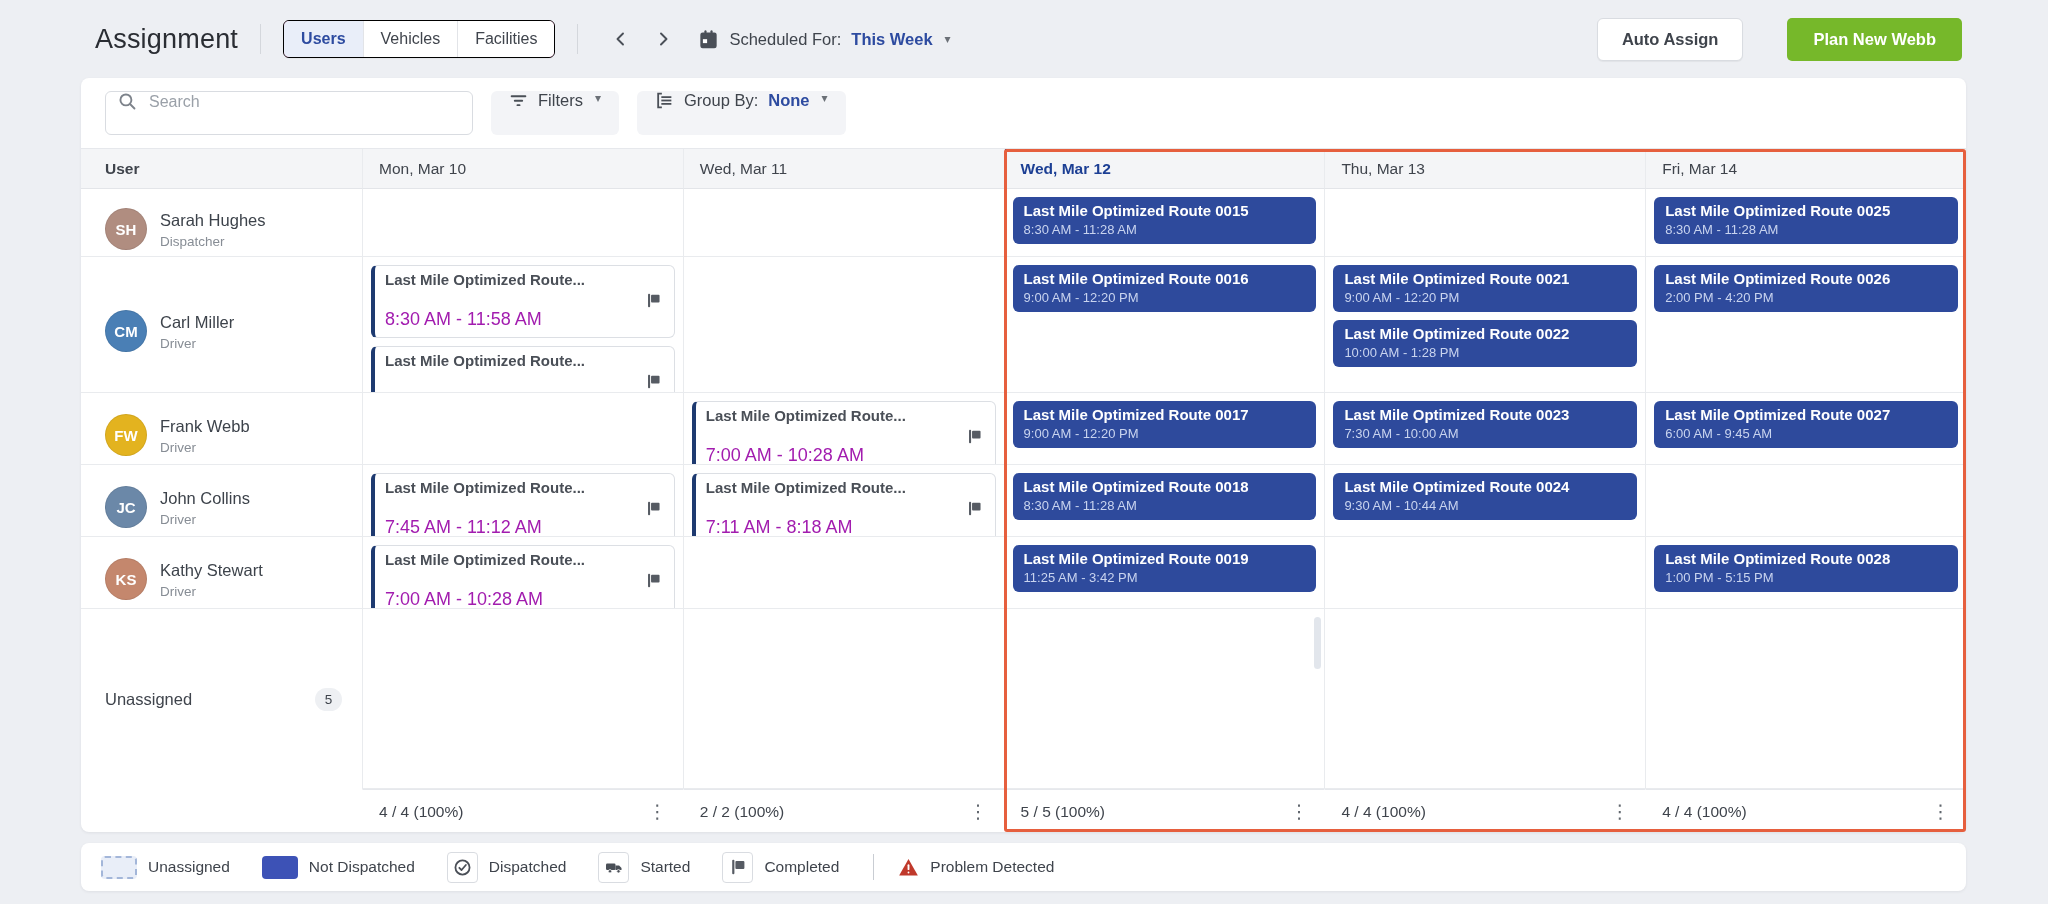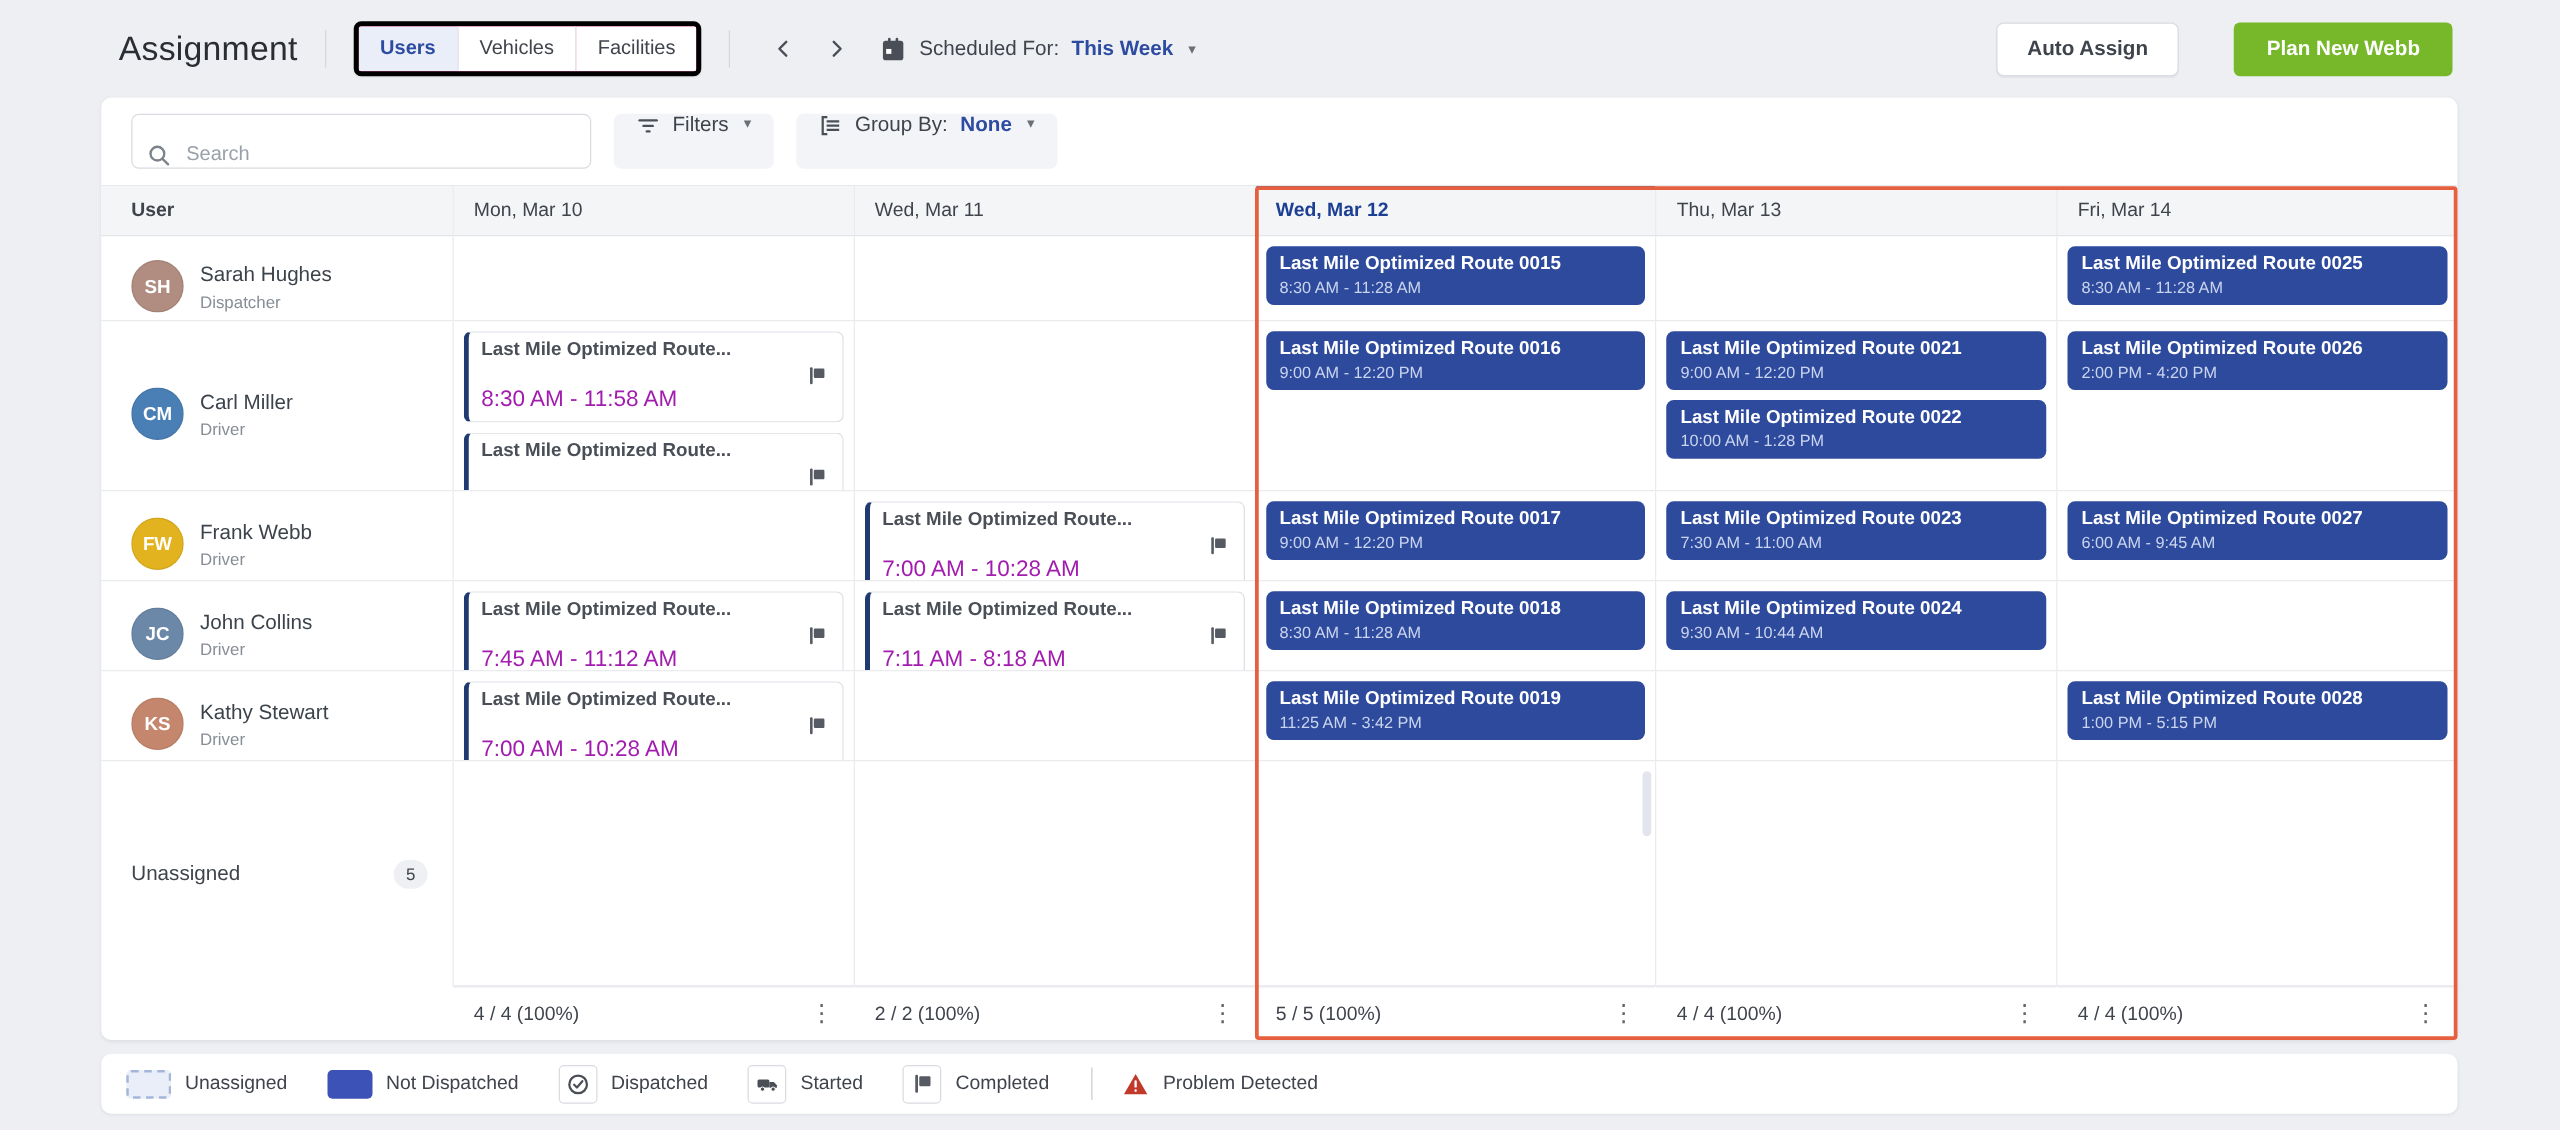--- a/index.html
+++ b/index.html
@@ -6,37 +6,37 @@
   html,body { margin:0; padding:0; }
   body {
     width:2048px; height:904px; position:relative; overflow:hidden;
     background:#edeff3; color:#3f444c;
     font-family:"Liberation Sans", sans-serif;
   }
   
   .topbar { position:absolute; left:95px; right:86px; top:0; height:78px; display:flex; align-items:center; }
   .page-title { font-size:27px; font-weight:500; color:#2a2d33; letter-spacing:.2px; }
   .vdiv { width:1px; height:30px; background:#d4d7dc; margin:0 22px; }
-  .tabs { display:flex; border:4px solid #000000; border-radius:6px; overflow:hidden; background:#ec4899; box-shadow:0 1px 1px rgba(0,0,0,.04);justify-content:flex-end; }
+  .tabs { display:flex; border:1px solid #000000; border-radius:6px; overflow:hidden; background:#f9a8d4; box-shadow:0 1px 1px rgba(0,0,0,.04);justify-content:flex-end; }
   .tab { padding:9px 17px; font-size:16px; color:#3f444c; background:#fff; border-right:1px solid #e2e4e8; cursor:pointer; }
   .tab:last-child { border-right:none; }
   .tab.active { color:#2d4ba0; background:#e9eef9; font-weight:700; }
   .navbtn { background:none; border:none; padding:6px; margin:0 6px; cursor:pointer; display:flex; align-items:center; }
   .sched { display:flex; align-items:center; gap:10px; margin-left:14px; cursor:pointer; }
   .sched-label { font-size:16.5px; color:#3f444c; }
   .sched-value { font-size:16.5px; color:#2d4ba0; font-weight:700; }
   .caret { font-size:12px; color:#6b7077; margin-left:2px; }
   .topbar-right { margin-left:auto; display:flex; align-items:center; gap:44px; }
   .btn-secondary { background:#fff; border:1px solid #d9dce1; border-radius:6px; padding:11px 24px; font-size:16.5px; font-weight:600; color:#3f444c; cursor:pointer; box-shadow:0 1px 1px rgba(0,0,0,.05); font-family:inherit; }
   .btn-primary { background:#76b82a; border:none; border-radius:5px; padding:12px 26px; font-size:16.5px; font-weight:700; color:#fff; cursor:pointer; font-family:inherit; }
 
   
   .panel { position:absolute; left:81px; top:78px; width:1885px; height:754px; background:#fff; border-radius:8px; box-shadow:0 1px 3px rgba(25,30,40,.07); }
   .toolbar { height:70px; display:flex; align-items:center; padding:0 24px; gap:18px; }
-  .searchbox { width:368px; height:44px; border:1px solid #d9dce1; border-radius:6px; display:flex; align-items:flex-end; padding:0 12px; gap:10px; background:#fff; }
+  .searchbox { width:368px; height:44px; border:1px solid #d9dce1; border-radius:6px; display:flex; align-items:flex-start; padding:0 12px; gap:10px; background:#fff; }
   .searchbox input { border:none; outline:none; flex:1; font-size:16px; color:#3f444c; font-family:inherit; background:transparent; }
   .searchbox input::placeholder { color:#9aa0a8; }
   .tbtn { height:44px; display:flex; gap:10px; background:#f3f4f7; border:none; border-radius:6px; padding:0 18px; font-size:16.5px; color:#3f444c; cursor:pointer; font-family:inherit; }
   .tbtn .val { color:#2d4ba0; font-weight:700; }
 
   
   .grid { position:absolute; left:0; right:0; top:70px; bottom:0; display:grid;
           grid-template-columns:281px repeat(5, 1fr);
           grid-template-rows:40px 68px 136px 72px 72px 72px 180px 44px;
           border-top:1px solid #e6e8ec; }
@@ -276,21 +276,21 @@
           <div class="cbody">
             <div class="ct">Last Mile Optimized Route 0017</div>
             <div class="tm">9:00 AM - 12:20 PM</div>
           </div>
         </div>
       </div>
       <div class="cell dcell">
         <div class="card cb">
           <div class="cbody">
             <div class="ct">Last Mile Optimized Route 0023</div>
-            <div class="tm">7:30 AM - 11:00 AM</div>
+            <div class="tm">7:30 AM - 10:00 AM</div>
           </div>
         </div>
       </div>
       <div class="cell dcell">
         <div class="card cb">
           <div class="cbody">
             <div class="ct">Last Mile Optimized Route 0027</div>
             <div class="tm">6:00 AM - 9:45 AM</div>
           </div>
         </div>

